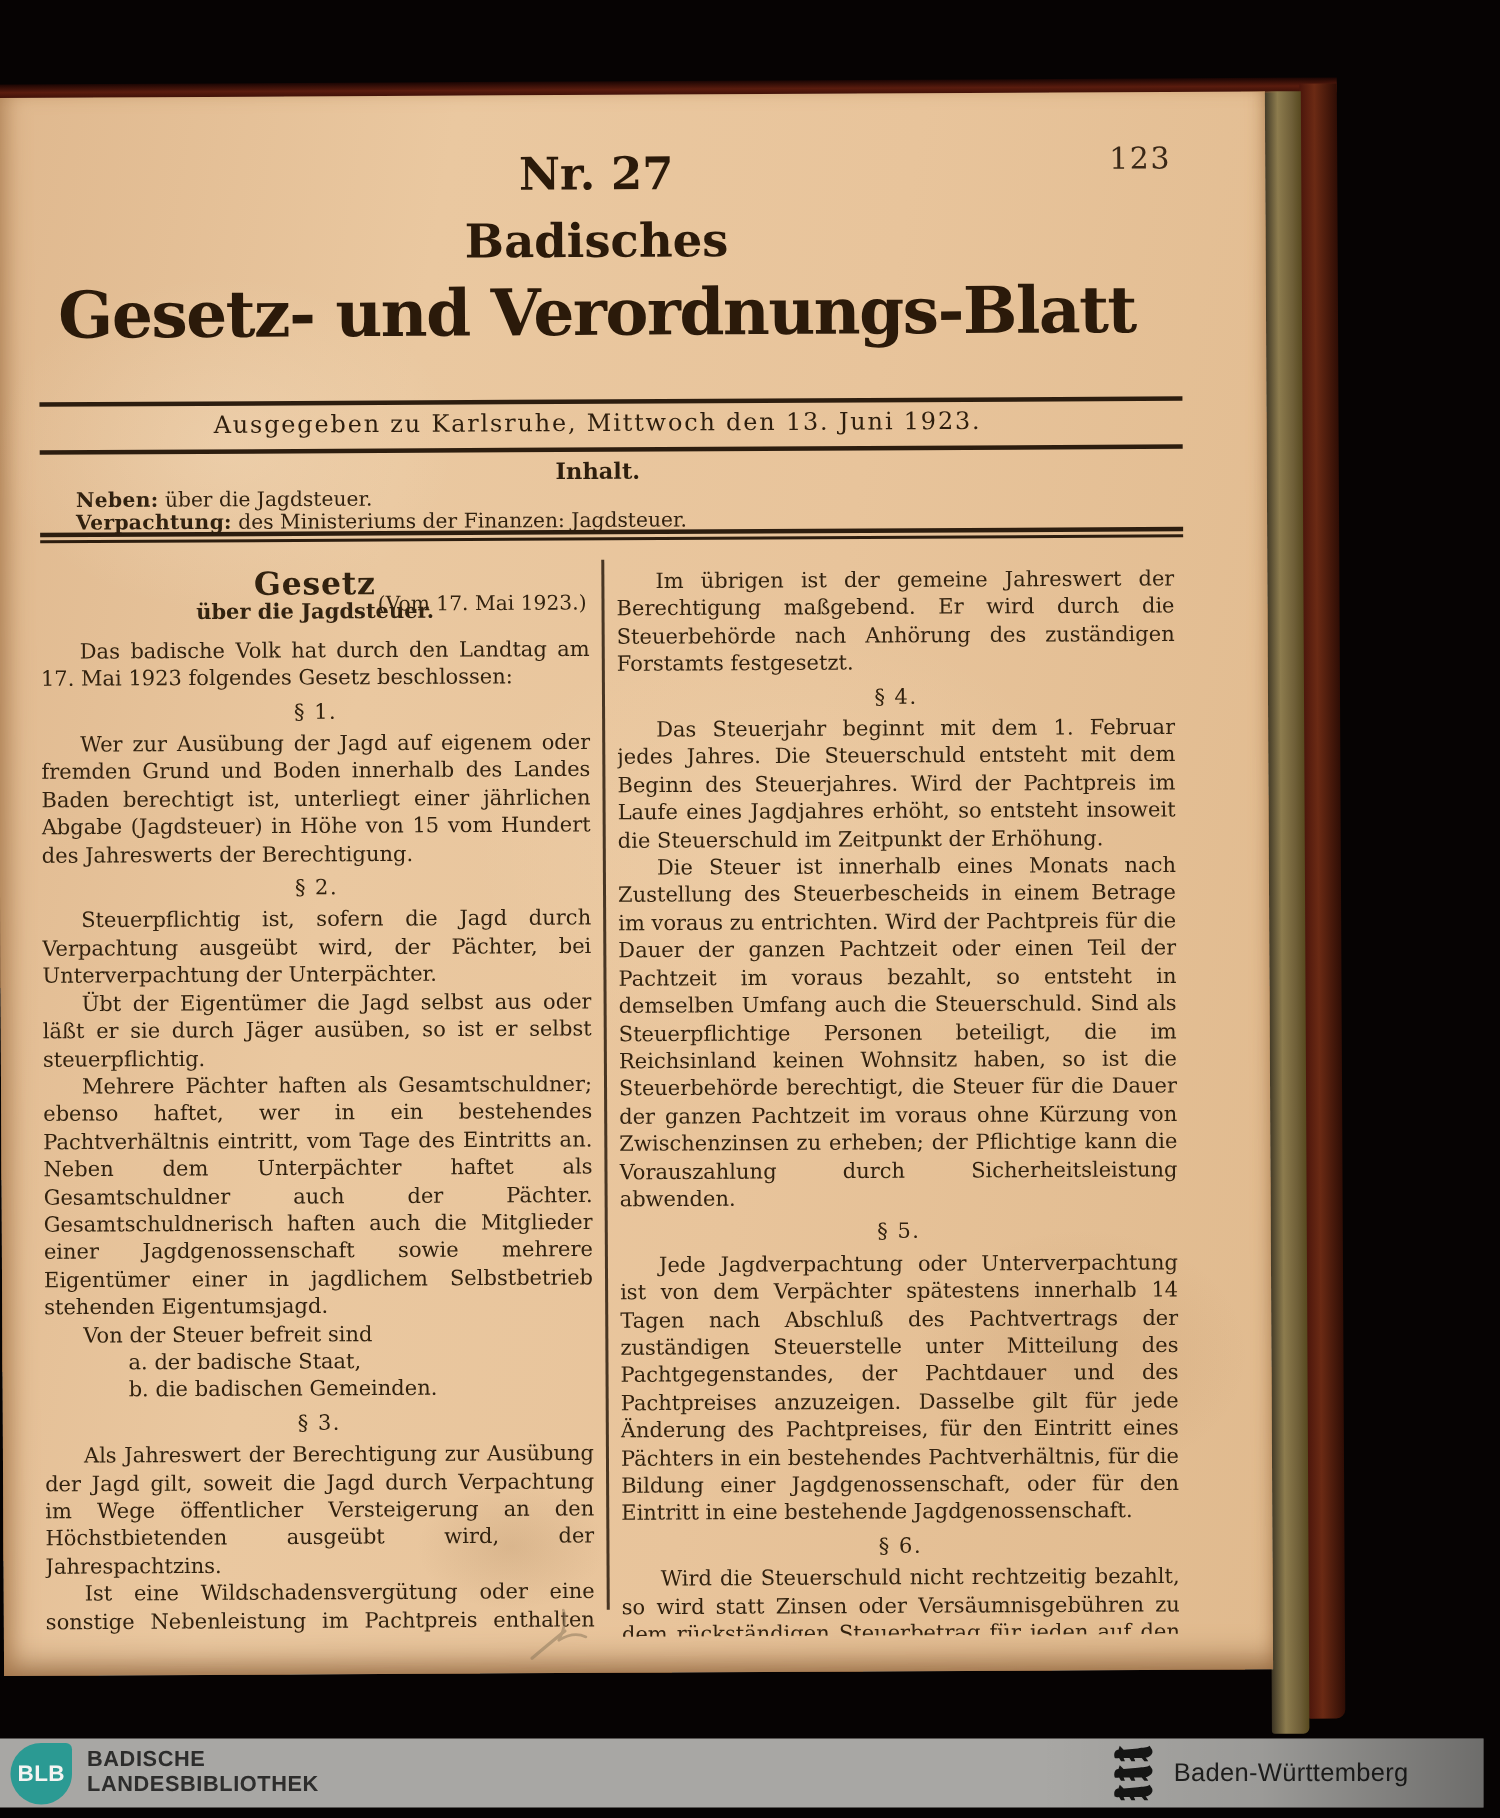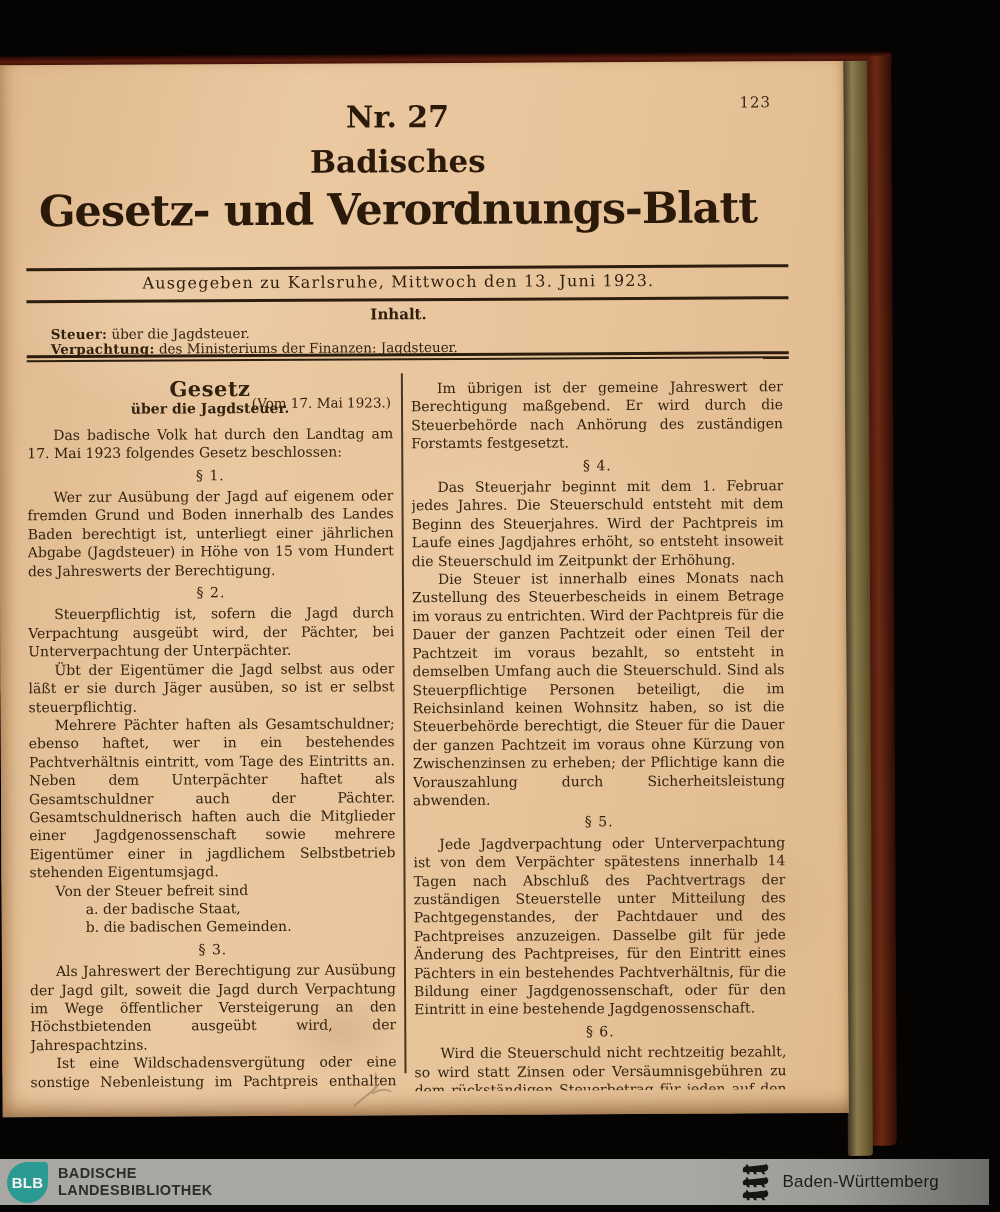--- a/index.html
+++ b/index.html
@@ -23,21 +23,21 @@
           box-shadow:inset 14px 0 18px -10px #a87a4e, inset 0 -16px 22px -12px #8a5f38,
                      inset -6px 0 10px -6px #b98c5c; }
   .page::before { content:""; position:absolute; inset:0; pointer-events:none;
           background:
             radial-gradient(220px 160px at 18% 22%, rgba(255,240,215,.25), transparent 70%),
             radial-gradient(300px 220px at 62% 48%, rgba(255,238,210,.18), transparent 70%),
             radial-gradient(160px 120px at 85% 80%, rgba(120,70,30,.10), transparent 70%),
             radial-gradient(90px 60px at 40% 92%, rgba(110,70,30,.12), transparent 70%); }
 
   .ink { color:#31210f; }
-  .page-number { position:absolute; top:32px; left:742px; font-size:15px; color:#3a2817;
+  .page-number { position:absolute; top:32px; left:742px; font-size:20px; color:#3a2817;
           letter-spacing:1px; }
 
   
   .masthead { position:absolute; left:10px; top:36px; width:780px; text-align:center; color:#2b1a0a; }
   .mh-issue { font-size:30px; font-weight:bold; }
   .mh-region { font-size:31px; font-weight:bold; margin-top:9px; }
   .mh-title { font-size:43px; font-weight:bold; margin-top:5px; letter-spacing:-1px; white-space:nowrap; }
 
   .rule { position:absolute; left:28px; width:762px; background:#2c1d0f; }
   .rule-1 { top:203px; height:2.5px; }
@@ -105,21 +105,21 @@
       <div class="mh-issue">Nr. 27</div>
       <div class="mh-region">Badisches</div>
       <div class="mh-title">Gesetz- und Verordnungs-Blatt</div>
     </div>
 
     <div class="rule rule-1"></div>
     <div class="dateline">Ausgegeben zu Karlsruhe, Mittwoch den 13. Juni 1923.</div>
     <div class="rule rule-2"></div>
 
     <div class="inhalt-heading">Inhalt.</div>
-    <div class="inhalt-entry ie-1"><b>Steuer:</b><span> über die Jagdsteuer.</span></div>
+    <div class="inhalt-entry ie-1"><b>Neben:</b><span> über die Jagdsteuer.</span></div>
     <div class="inhalt-entry ie-2"><b>Verpachtung:</b><span> des Ministeriums der Finanzen: Jagdsteuer.</span></div>
     <div class="rule rule-3a"></div>
     <div class="rule rule-3b"></div>
 
     <div class="col-divider"></div>
 
     <div class="col col-left">
       <div class="law-head">
         <div class="law-title">Gesetz</div>
         <div class="law-date">(Vom 17. Mai 1923.)</div>

